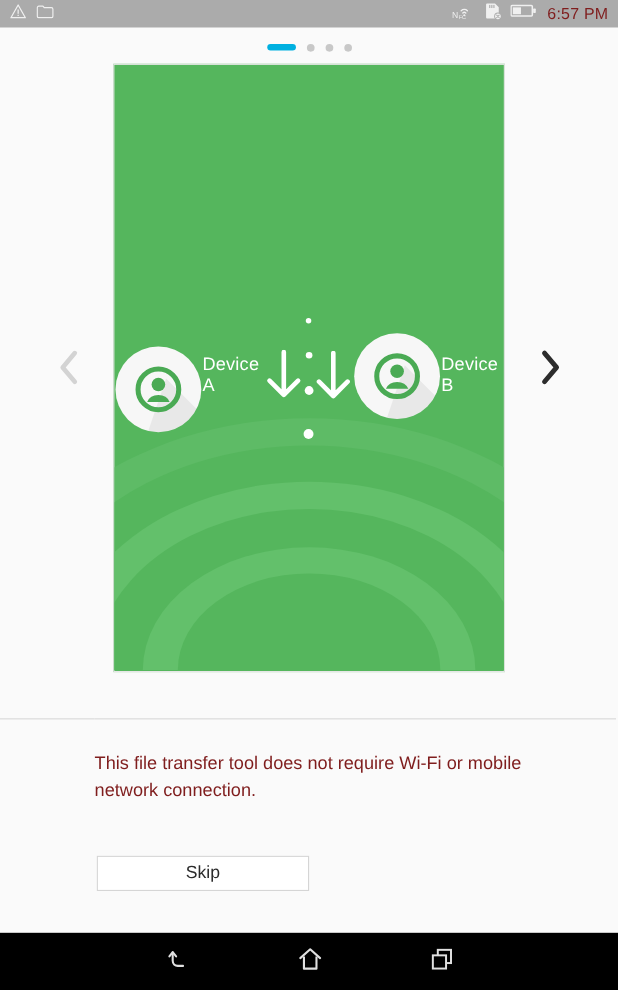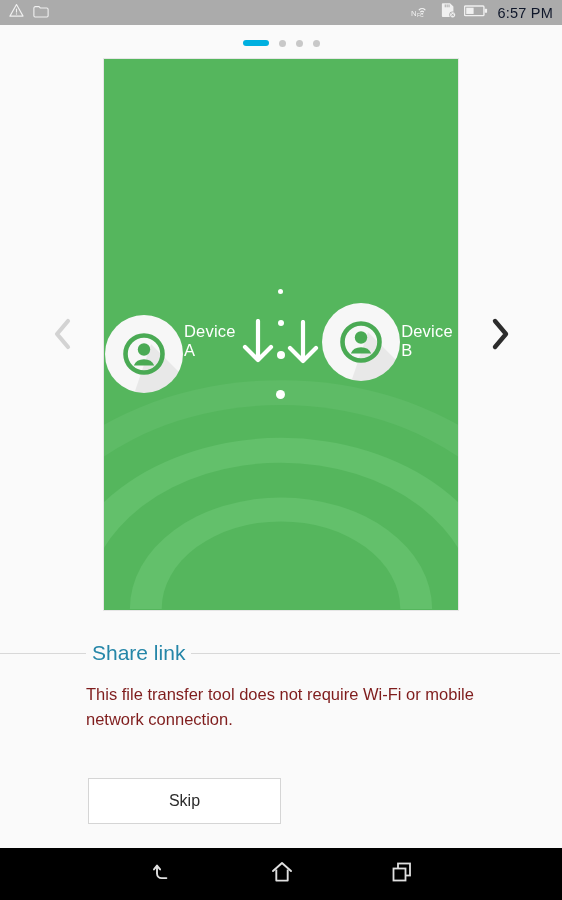--- a/index.html
+++ b/index.html
@@ -28,21 +28,21 @@
     padding: 0 9px;
   }
   .sb-left { display: flex; align-items: center; gap: 9px; }
   .sb-right {
     margin-left: auto;
     display: flex;
     align-items: center;
     gap: 7px;
   }
   .sb-time {
-    color: #0f172a;
+    color: #7f1d1d;
     font-size: 14.5px;
     letter-spacing: 0.2px;
     margin-left: 3px;
   }
   .sb-icon { display: block; }
 
   
   .pager {
     position: absolute;
     top: 36px; left: 0;
@@ -154,21 +154,21 @@
     color: #7f1d1d;
     font-size: 16.5px;
     line-height: 25px;
   }
 
   
   .skip-btn {
     position: absolute;
     top: 778px; left: 88px;
     width: 193px;
-    height: 46px;
+    height: 32px;
     background: #ffffff;
     border: 1px solid #d5d5d5;
     color: #2b2b2b;
     font-size: 16px;
     font-family: "Liberation Sans", sans-serif;
     cursor: pointer;
   }
 
   
   .navbar {
@@ -334,21 +334,20 @@
         </svg>
       </div>
       <div class="device-label">Device B</div>
 
     </div>
   </div>
 </div>
 
 <div class="section-head">
   <span class="rule rule-left"></span>
-  <span class="section-title">Share link</span>
   <span class="rule rule-right"></span>
 </div>
 
 <div class="body-copy">This file transfer tool does not require Wi-Fi or mobile network connection.</div>
 
 <button class="skip-btn">Skip</button>
 
 <div class="navbar">
   <div class="nav-btn nav-back">
     <span>

